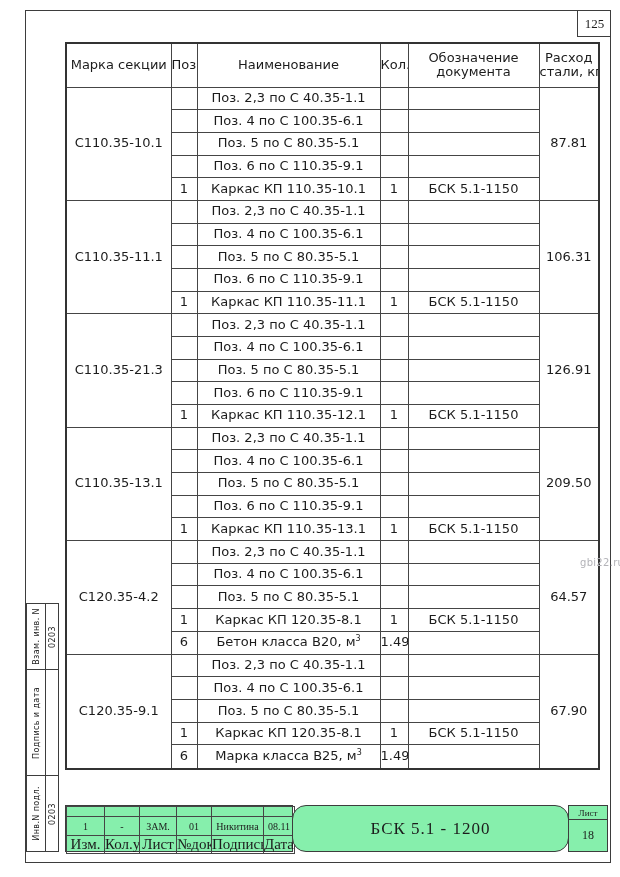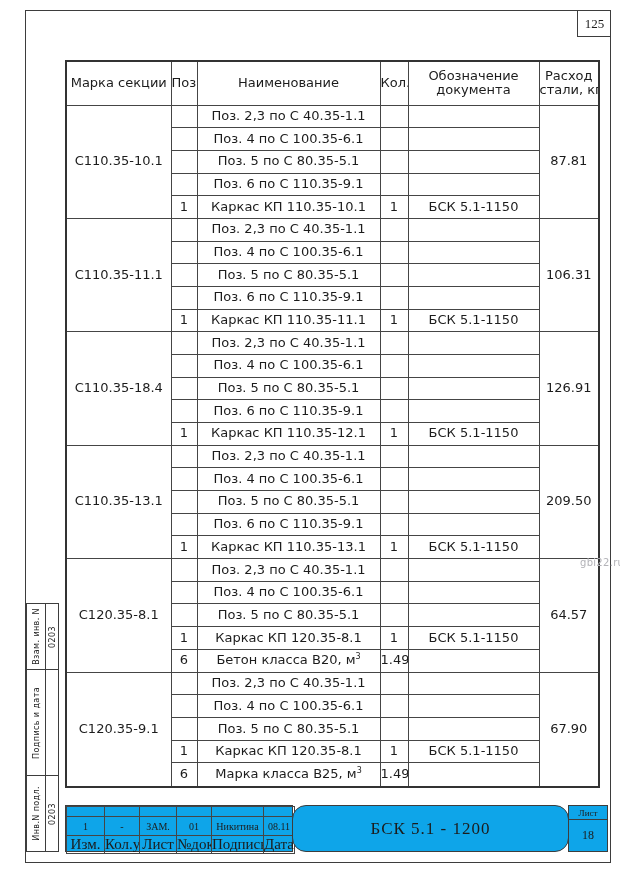--- a/index.html
+++ b/index.html
@@ -6,39 +6,39 @@
   .sheet{position:relative;width:620px;height:877px;background:#fff;overflow:hidden;
          font-family:"DejaVu Sans",sans-serif;color:#1c1c1c;}
   .frame{position:absolute;left:25px;top:10px;width:586px;height:853px;
          border:1.6px solid #3d3d3d;box-sizing:border-box;}
   
   .pagenum-box{position:absolute;left:577px;top:11px;width:34px;height:26px;
          border-left:1.3px solid #3d3d3d;border-bottom:1.3px solid #3d3d3d;box-sizing:border-box;
          display:flex;align-items:center;justify-content:center;
          font-family:"Liberation Serif",serif;font-size:13px;}
   
-  .spec-wrap{position:absolute;left:65px;top:60px;width:533px;height:728px;}
+  .spec-wrap{position:absolute;left:65px;top:42px;width:533px;height:728px;}
   table.spec{width:100%;height:100%;border-collapse:collapse;table-layout:fixed;
          border:2px solid #333;}
   table.spec th,table.spec td{border:1px solid #454545;padding:0;font-weight:normal;
          text-align:center;vertical-align:middle;font-size:13px;line-height:1.12;
          overflow:hidden;white-space:nowrap;}
   table.spec thead tr{height:44px;}
   td.c-name{text-align:left;padding-left:7px;}
   td.c-name sup{font-size:8px;}
   td.c-mark,td.c-steel{font-size:13px;margin-left:8px;}
   
   .sb{position:absolute;box-sizing:border-box;border:1.3px solid #3d3d3d;display:flex;background:#fff;}
   .sb-col{display:flex;align-items:center;justify-content:center;box-sizing:border-box;}
   .sb-label{width:19px;border-right:1.3px solid #3d3d3d;}
   .sb-value{flex:1;}
   .vtext{writing-mode:vertical-rl;transform:rotate(180deg);white-space:nowrap;
          font-size:8px;letter-spacing:0.4px;}
   
-  .tb{position:absolute;box-sizing:border-box;border:1.4px solid #3d3d3d;background:#0ea5e9;
+  .tb{position:absolute;box-sizing:border-box;border:1.4px solid #3d3d3d;background:#86efac;
       font-family:"Liberation Serif",serif;}
   .tb-left{left:65px;top:805px;width:228px;height:47px;}
   table.tb-table{width:100%;height:100%;border-collapse:collapse;table-layout:fixed;}
   table.tb-table td{border:1px solid #454545;padding:0;text-align:center;vertical-align:middle;
       font-size:9px;white-space:nowrap;overflow:hidden;font-family:"Liberation Serif",serif;}
   tr.tb-empty{height:10px;}
   tr.tb-vals{height:19px;}
   tr.tb-vals td{font-size:10px;}
   tr.tb-labels td{font-size:15px;margin-left:28px;}
   .tb-center{left:292px;top:805px;width:277px;height:47px;display:flex;align-items:center;
@@ -145,21 +145,21 @@
             <td class="c-qty"></td>
             <td class="c-doc"></td>
           </tr>
           <tr>
             <td class="c-pos">1</td>
             <td class="c-name"><span>Каркас КП 110.35-11.1</span></td>
             <td class="c-qty">1</td>
             <td class="c-doc">БСК 5.1-1150</td>
           </tr>
           <tr>
-            <td class="c-mark" rowspan="5">С110.35-18.4</td>
+            <td class="c-mark" rowspan="5">С110.35-21.3</td>
             <td class="c-pos"></td>
             <td class="c-name"><span>Поз. 2,3 по С 40.35-1.1</span></td>
             <td class="c-qty"></td>
             <td class="c-doc"></td>
             <td class="c-steel" rowspan="5">126.91</td>
           </tr>
           <tr>
             <td class="c-pos"></td>
             <td class="c-name"><span>Поз. 4 по С 100.35-6.1</span></td>
             <td class="c-qty"></td>
@@ -209,21 +209,21 @@
             <td class="c-qty"></td>
             <td class="c-doc"></td>
           </tr>
           <tr>
             <td class="c-pos">1</td>
             <td class="c-name"><span>Каркас КП 110.35-13.1</span></td>
             <td class="c-qty">1</td>
             <td class="c-doc">БСК 5.1-1150</td>
           </tr>
           <tr>
-            <td class="c-mark" rowspan="5">С120.35-8.1</td>
+            <td class="c-mark" rowspan="5">С120.35-4.2</td>
             <td class="c-pos"></td>
             <td class="c-name"><span>Поз. 2,3 по С 40.35-1.1</span></td>
             <td class="c-qty"></td>
             <td class="c-doc"></td>
             <td class="c-steel" rowspan="5">64.57</td>
           </tr>
           <tr>
             <td class="c-pos"></td>
             <td class="c-name"><span>Поз. 4 по С 100.35-6.1</span></td>
             <td class="c-qty"></td>

